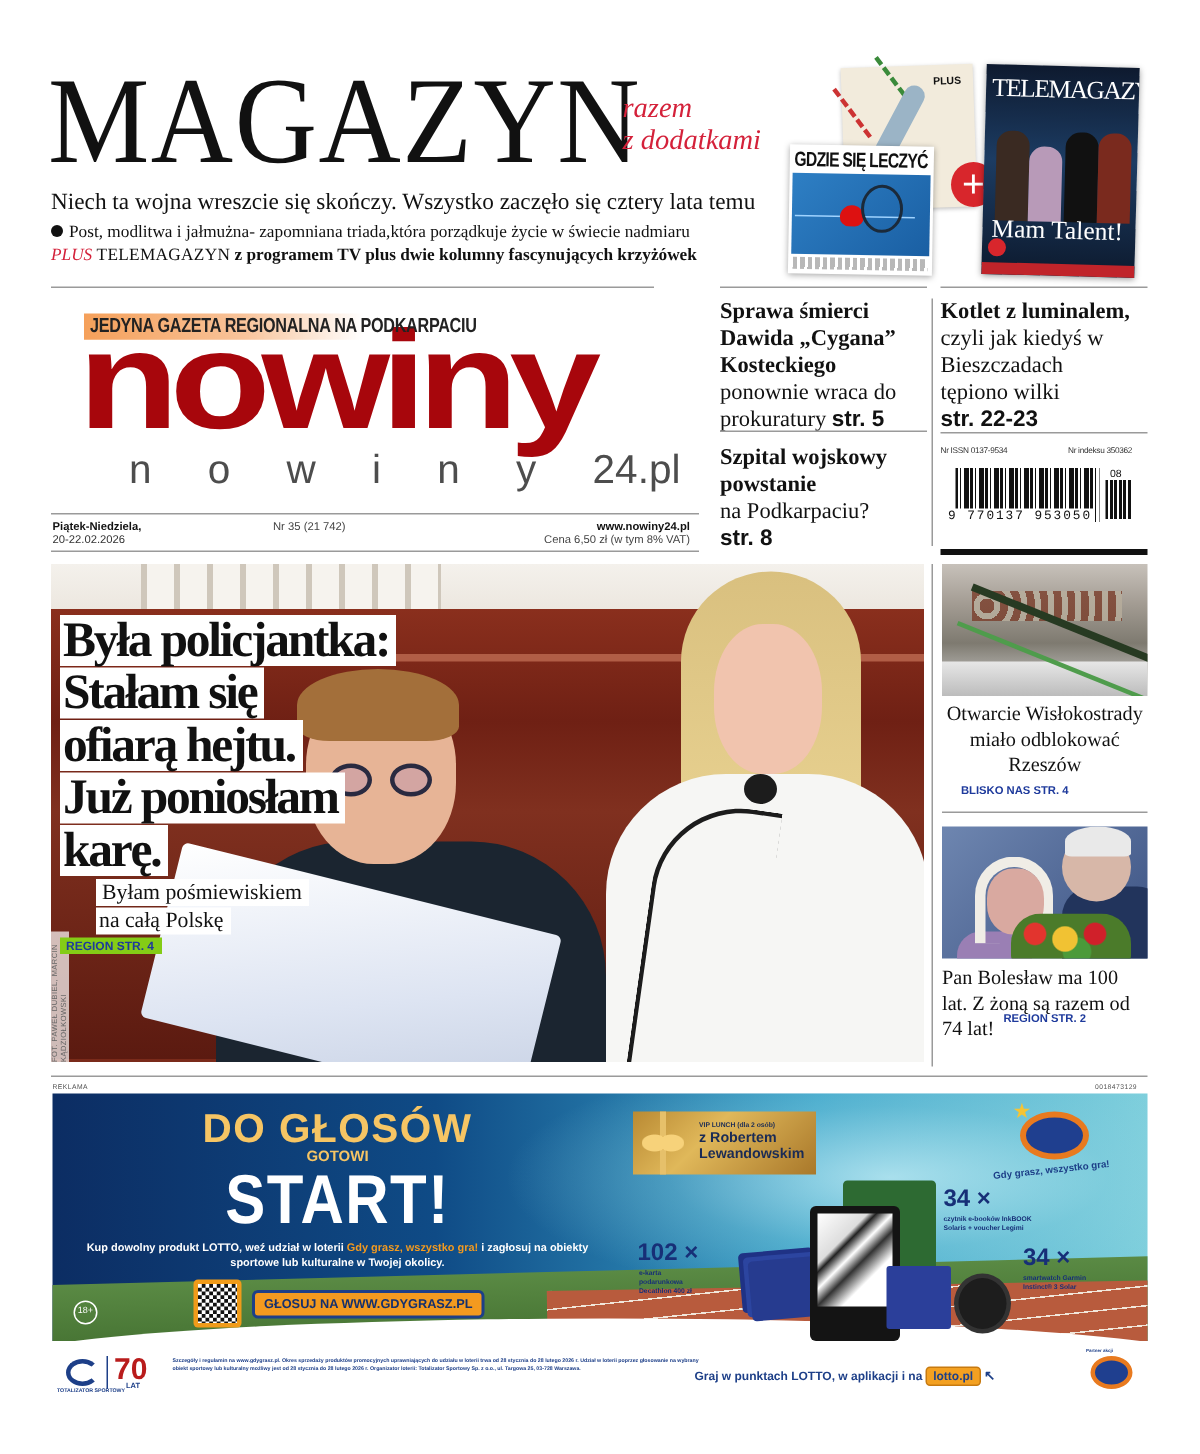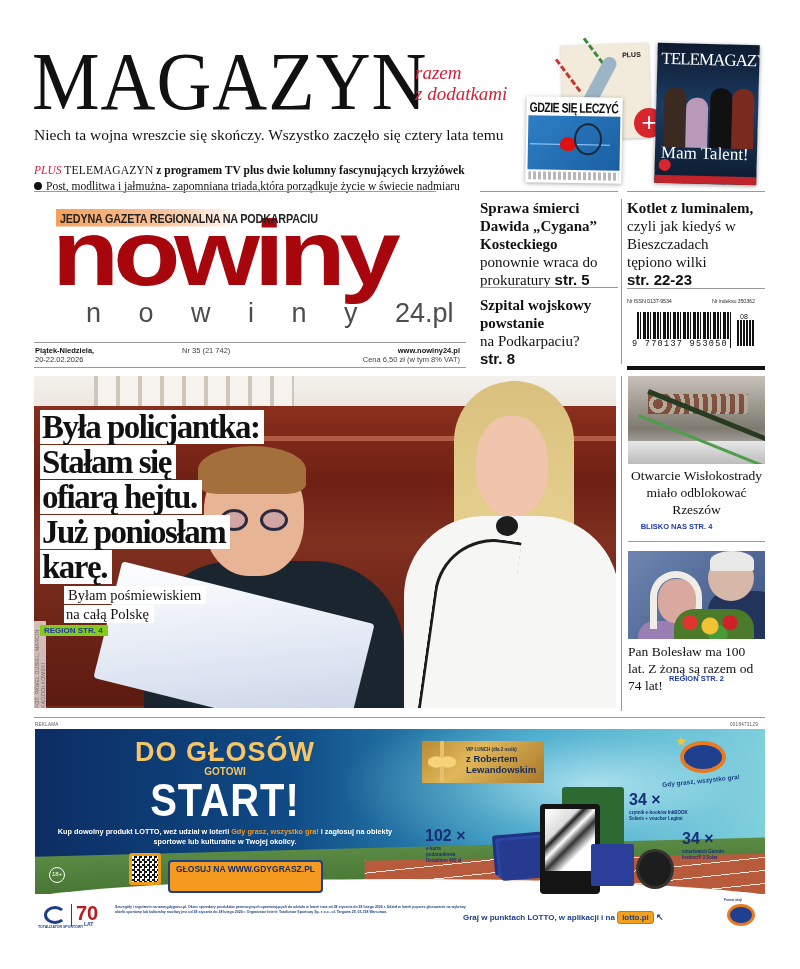--- a/index.html
+++ b/index.html
@@ -5,21 +5,21 @@
   * { box-sizing: border-box; margin: 0; padding: 0; }
   html, body { width: 800px; height: 969px; background: #ffffff; overflow: hidden; }
   body { position: relative; font-family: "Liberation Serif", serif; color: #111; }
 
   .abs { position: absolute; }
 
   
   .magazyn-title { left: 32px; top: 40px; font-family: "Liberation Serif", serif; font-size: 76px; letter-spacing: 1px; line-height: 76px; font-weight: normal; transform: scaleY(1.08); transform-origin: top left; color: #111; }
   .magazyn-sub { left: 415px; top: 62px; font-style: italic; color: #d4213a; font-size: 19px; line-height: 21px; font-family: "Liberation Serif", serif; }
   .teaser-line1 { left: 34px; top: 126px; font-size: 15.5px; color: #111; white-space: nowrap; }
-  .teaser-line2 { left: 34px; top: 149px; font-size: 11.5px; color: #111; white-space: nowrap; margin-top: 31px; }
+  .teaser-line2 { left: 34px; top: 149px; font-size: 11.5px; color: #111; white-space: nowrap; }
   .teaser-line2 .dot { display: inline-block; width: 8px; height: 8px; border-radius: 50%; background: #111; margin-right: 4px; vertical-align: 0; }
   .teaser-line3 { left: 34px; top: 164px; font-size: 11.5px; white-space: nowrap; }
   .teaser-line3 .plus { color: #d4213a; font-style: italic; }
   .teaser-line3 .tm { letter-spacing: 0.2px; }
   .teaser-line3 b { font-weight: bold; }
 
   
   .cover-plus-back { left: 562px; top: 44px; width: 88px; height: 95px; background: #f2ebdc; transform: rotate(-2deg); box-shadow: 0 1px 3px rgba(0,0,0,.25); }
   .cover-plus-back .pen { position:absolute; left: 30px; top: 10px; width: 14px; height: 60px; background: #9bb4c6; border-radius: 7px; transform: rotate(30deg); }
   .cover-plus-back .dna { position:absolute; left: 2px; top: 0; width: 38px; height: 40px; border-left: 3px dashed #c33; border-right: 3px dashed #3a8a3a; transform: rotate(-35deg); }
@@ -126,21 +126,21 @@
   .ad .track { position:absolute; left: 330px; top: 128px; width: 420px; height: 60px; background: repeating-linear-gradient(175deg,#b85b3d 0 12px,#f1e6da 12px 13px); transform: rotate(-1deg); }
   .ad .swoosh { position:absolute; left: -40px; top: 150px; width: 820px; height: 50px; background: #ffffff; border-radius: 50% 50% 0 0 / 30px 30px 0 0; }
 
   .ad .do-glosow { position:absolute; left: 100px; top: 8px; width: 180px; text-align: center; font-family: "Liberation Sans", sans-serif; font-weight: bold; font-size: 27px; color: #f6c564; letter-spacing: 1px; line-height: 30px; }
   .ad .gotowi { position:absolute; left: 100px; top: 37px; width: 180px; text-align: center; font-family: "Liberation Sans", sans-serif; font-weight: bold; font-size: 10px; color: #f6c564; }
   .ad .start { position:absolute; left: 95px; top: 46px; width: 190px; text-align: center; font-family: "Liberation Sans", sans-serif; font-weight: bold; font-size: 40px; color: #ffffff; line-height: 44px; letter-spacing: 1px; transform: scaleY(1.15); transform-origin: top center; }
   .ad .body { position:absolute; left: 20px; top: 98px; width: 340px; text-align: center; font-family: "Liberation Sans", sans-serif; font-weight: bold; font-size: 7.3px; line-height: 10px; color: #fff; }
   .ad .body .hl { color: #f39a1f; }
   .ad .qr { position:absolute; left: 94px; top: 124px; width: 32px; height: 32px; background: #f09b1a; border-radius: 3px; padding: 3px; }
   .ad .qr span { display:block; width: 100%; height: 100%; background: repeating-conic-gradient(#111 0 25%, #fff 0 50%) 0 0 / 5px 5px; }
-  .ad .cta { position:absolute; left: 133px; top: 131px; width: 155px; height: 33px; background: #f39a1f; border: 2px solid #1d3f88; border-radius: 4px; font-family: "Liberation Sans", sans-serif; font-weight: bold; font-size: 8.5px; line-height: 15px; color: #14306e; text-align: center; }
+  .ad .cta { position:absolute; left: 133px; top: 131px; width: 155px; height: 19px; background: #f39a1f; border: 2px solid #1d3f88; border-radius: 4px; font-family: "Liberation Sans", sans-serif; font-weight: bold; font-size: 8.5px; line-height: 15px; color: #14306e; text-align: center; }
   .ad .age { position:absolute; left: 14px; top: 138px; width: 16px; height: 16px; border: 1.5px solid #fff; border-radius: 50%; font-family: "Liberation Sans", sans-serif; font-size: 6px; color: #fff; line-height: 13px; text-align: center; }
 
   .ad .vip { position:absolute; top: 12px; width: 122px; height: 42px; background: linear-gradient(135deg,#b98a33 0%,#e0b85a 40%,#a9782a 100%); }
   .ad .vip .bow { position:absolute; left: 6px; top: 8px; width: 28px; height: 26px; background: radial-gradient(ellipse at 30% 50%,#f7d27a 0 8px,transparent 9px), radial-gradient(ellipse at 70% 50%,#f7d27a 0 8px,transparent 9px), radial-gradient(circle at 50% 50%,#c08a2a 0 4px,transparent 5px); }
   .ad .vip .ribbon-v { position:absolute; left: 18px; top: 0; width: 4px; height: 42px; background: #e6c06a; }
   .ad .vip .small { position:absolute; left: 44px; top: 6px; font-family: "Liberation Sans", sans-serif; font-size: 4.5px; font-weight: bold; color: #1a2b55; }
   .ad .vip .name { position:absolute; left: 44px; top: 12px; font-family: "Liberation Sans", sans-serif; font-size: 9.5px; font-weight: bold; color: #1a2b55; line-height: 11px; }
 
   .ad .lotto-logo { position:absolute; left: 645px; top: 12px; width: 46px; height: 32px; border-radius: 50%; border: 4px solid #e87a1f; background: #1f3f8f; }
   .ad .lotto-star { position:absolute; left: 640px; top: 6px; font-size: 14px; color: #f6c434; line-height: 14px; }

